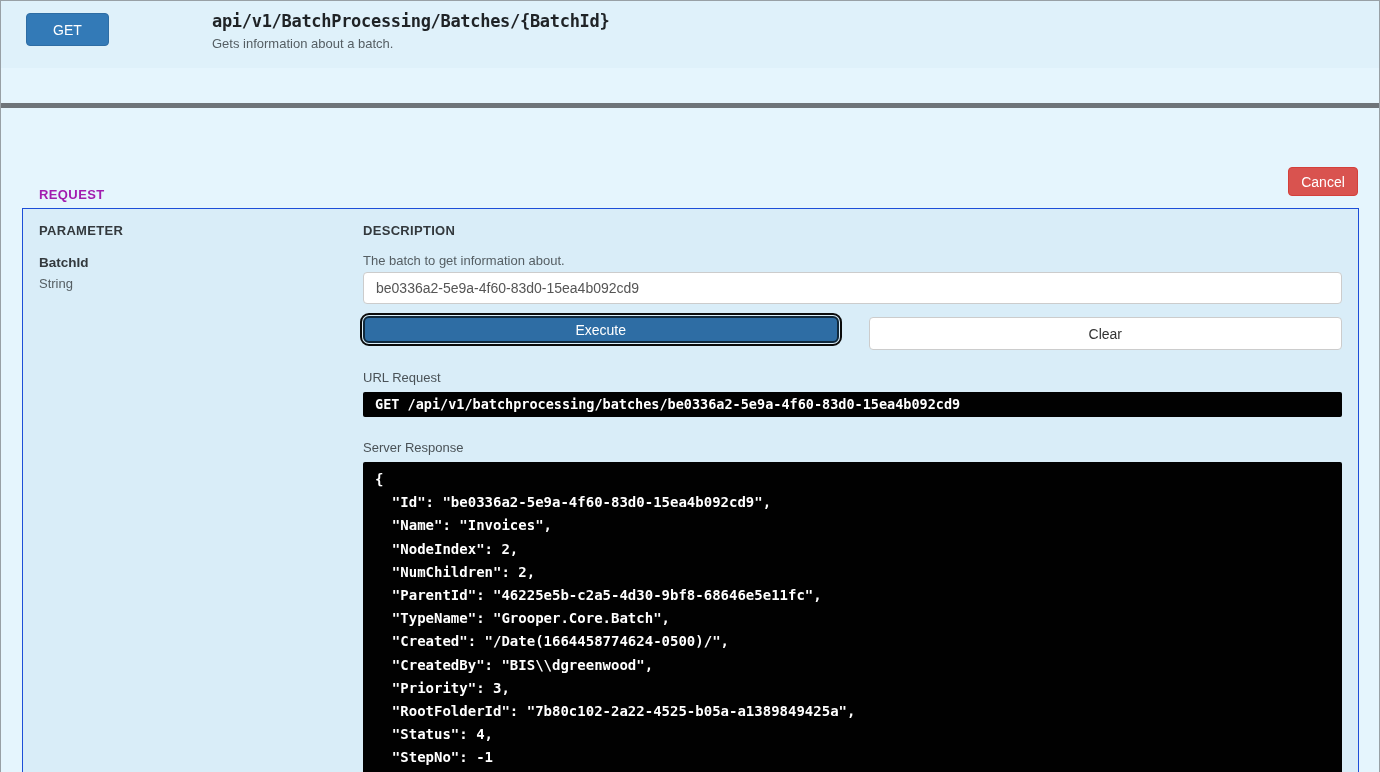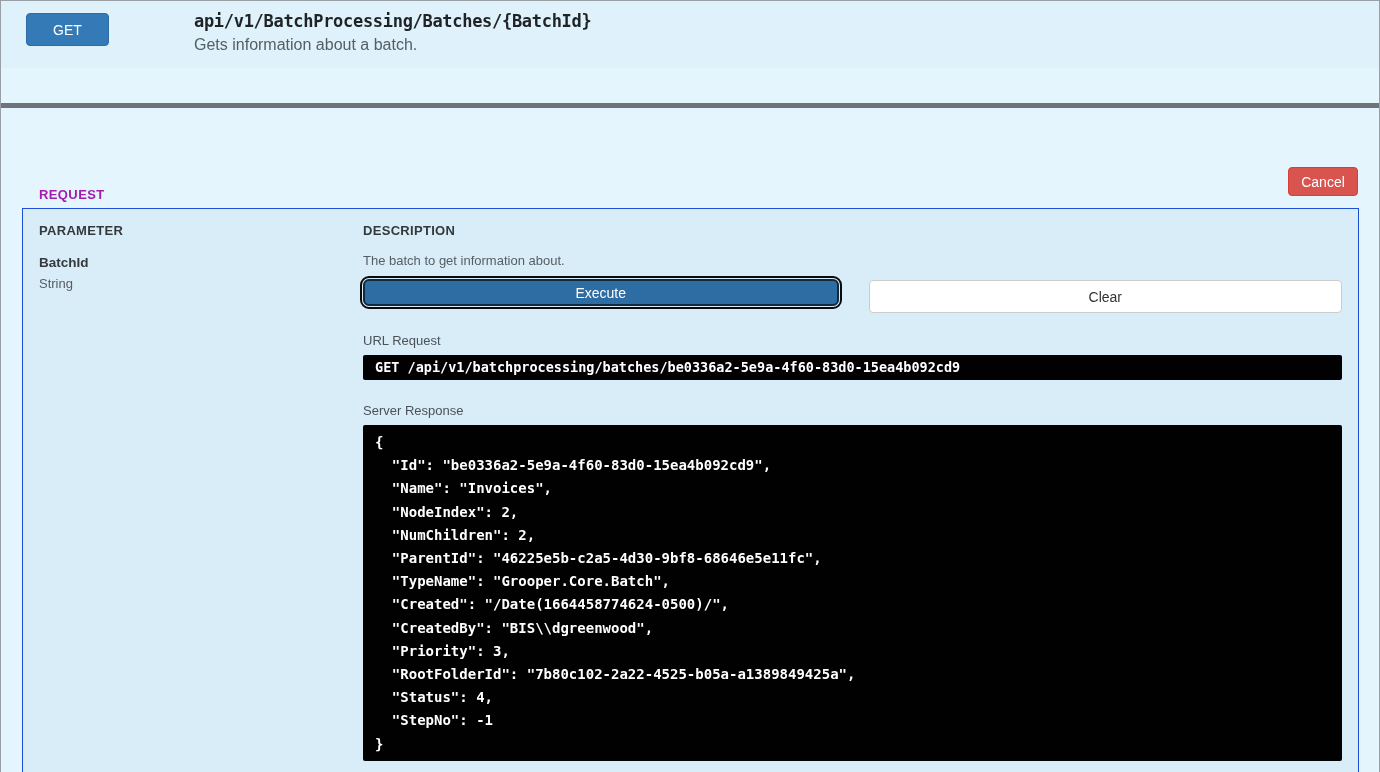--- a/index.html
+++ b/index.html
@@ -22,27 +22,27 @@
     flex: 0 0 auto;
   }
   .get-btn {
     margin: 12px 0 0 25px;
     width: 83px; height: 33px;
     background: #337ab7; border: 1px solid #2e6da4; border-radius: 4px;
     color: #ffffff; font-size: 14px;
     display: flex; align-items: center; justify-content: center;
     cursor: pointer;
   }
-  .header-text { margin: 10px 0 0 50px; }
+  .header-text { margin: 10px 0 0 68px; }
   .endpoint-path {
     font-family: "DejaVu Sans Mono", monospace;
     font-weight: bold; font-size: 17px; color: #1f2326;
     letter-spacing: -0.3px;
   }
-  .endpoint-desc { margin-top: 5px; font-size: 16px; color: #555e63; }
+  .endpoint-desc { margin-top: 5px; font-size: 13px; color: #555e63; }
 
   
   .separator { height: 5px; background: #6e7479; flex: 0 0 auto; }
 
   
   .main { position: relative; flex: 1 1 auto; background: #e5f5fd; }
   .cancel-btn {
     position: absolute; top: 24px; right: 21px;
     width: 70px; height: 29px;
     background: #d9534f; border: 1px solid #d43f3a; border-radius: 4px;
@@ -145,20 +145,21 @@
           <div class="col-header">PARAMETER</div>
           <div class="param-name">BatchId</div>
           <div class="param-type">String</div>
         </div>
 
         <div class="col-desc">
           <div class="col-header">DESCRIPTION</div>
 
           <div class="desc-text">The batch to get information about.</div>
 
+          <input class="param-input" type="text" value="be0336a2-5e9a-4f60-83d0-15ea4b092cd9" style="">
 
           <div class="btn-row">
             <button class="btn-execute">Execute</button>
             <button class="btn-clear">Clear</button>
           </div>
 
           <div class="block-label lbl-url">URL Request</div>
           <div class="url-bar">GET /api/v1/batchprocessing/batches/be0336a2-5e9a-4f60-83d0-15ea4b092cd9</div>
 
           <div class="block-label lbl-resp">Server Response</div>

